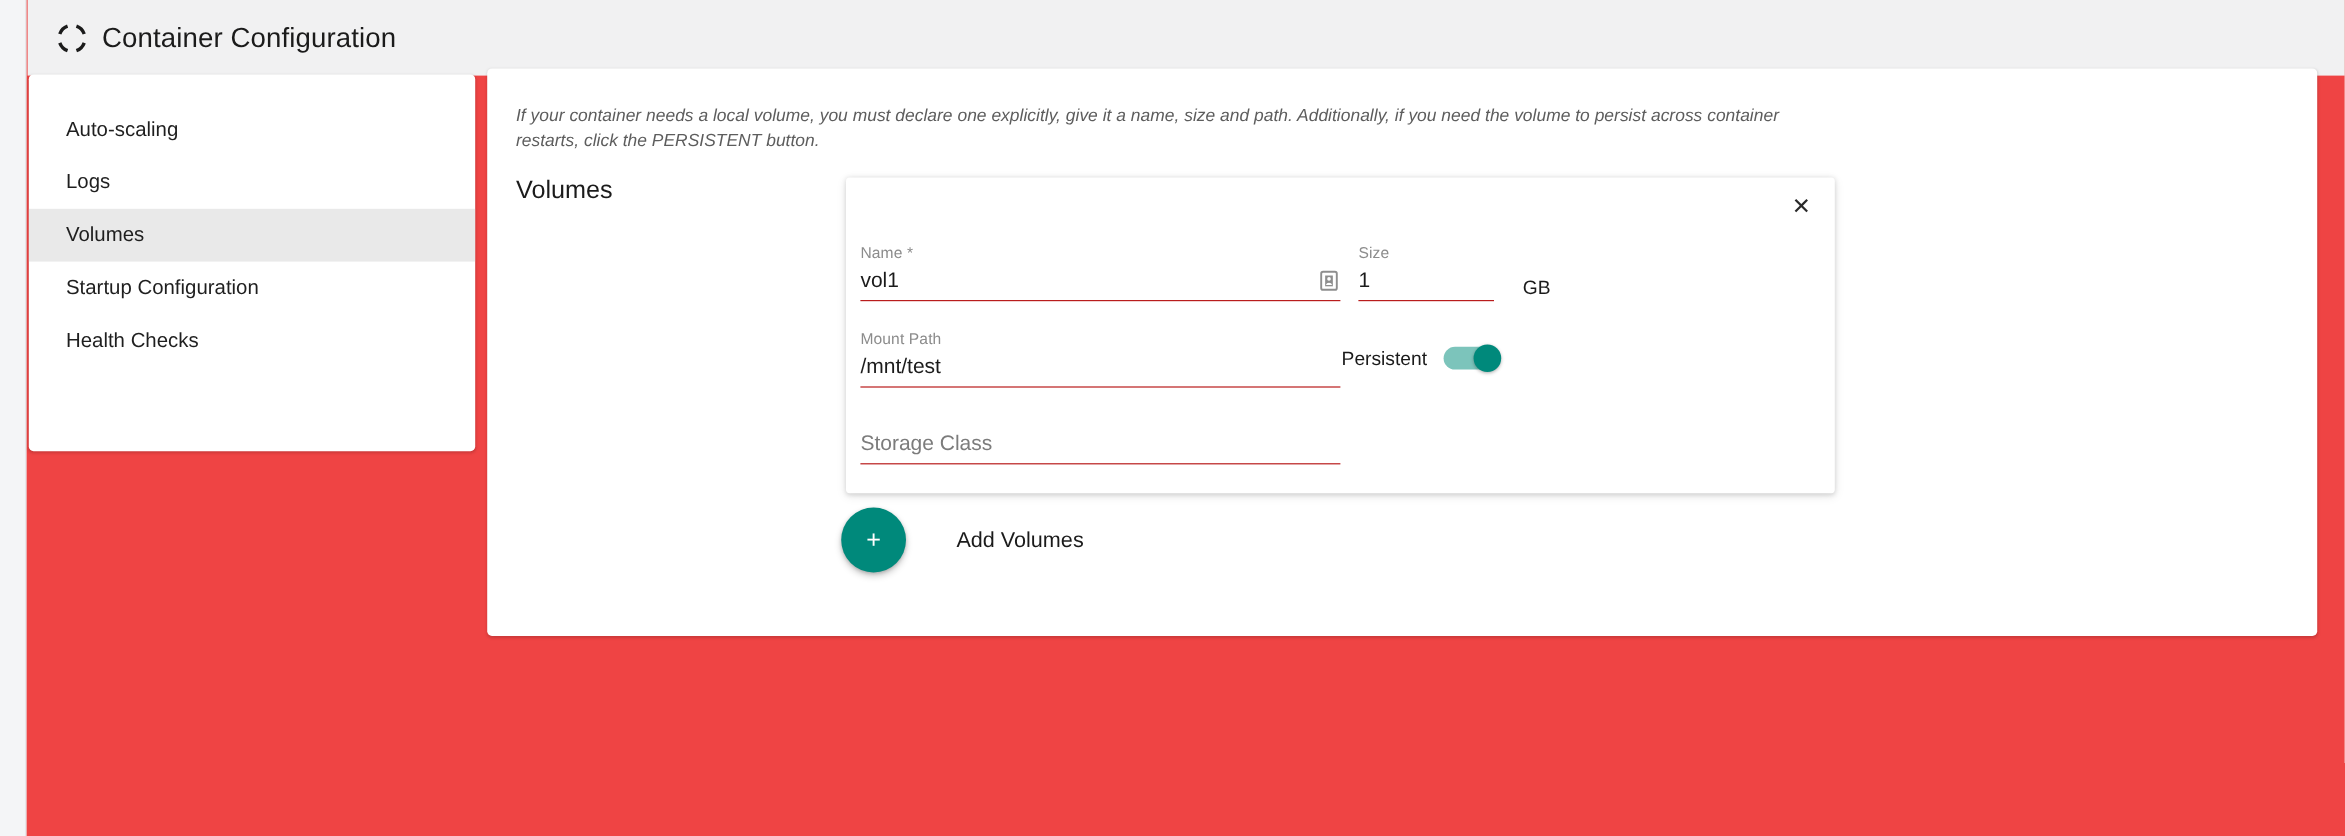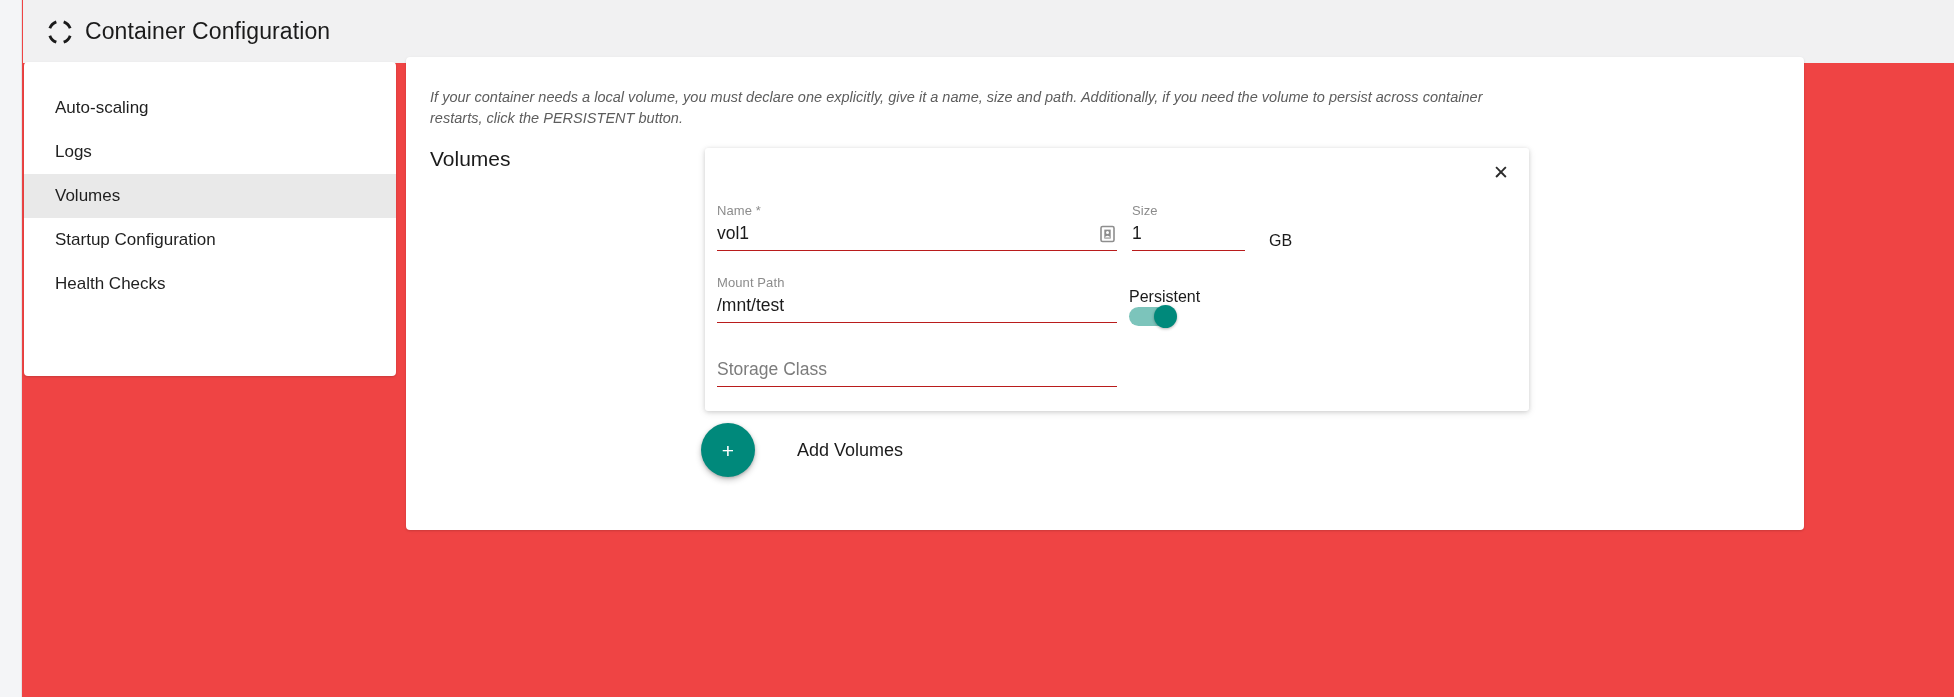--- a/index.html
+++ b/index.html
@@ -87,21 +87,21 @@
   }
   .side-item.selected {
     background: #e9e9e9;
   }
 
   
   .main-card {
     position: absolute;
     left: 406px;
     top: 57px;
-    width: 1398px;
+    width: 1525px;
     height: 473px;
     background: #ffffff;
     border-radius: 4px;
     box-shadow: 0 1px 3px rgba(0,0,0,0.10), 0 1px 2px rgba(0,0,0,0.06);
     box-sizing: border-box;
   }
 
   .intro {
     position: absolute;
     left: 24px;
@@ -207,25 +207,24 @@
   .field-mount { left: 12px; top: 127px; width: 400px; }
   .field-mount .field-line { width: 400px; align-items: center; }
 
   
   .field-storage { left: 12px; top: 210px; width: 400px; }
   .field-storage .field-line { width: 400px; }
 
   
   .persistent-row {
     position: absolute;
-    left: 424px;
+    left: 413px;
     top: 140px;
     display: flex;
-    align-items: flex-start;
-    flex-direction: column;
+    align-items: flex-end;
   }
   .persistent-label {
     font-size: 16px;
     color: #1b1b1b;
     margin-right: 14px;
   }
   .toggle {
     position: relative;
     width: 47px;
     height: 21px;

